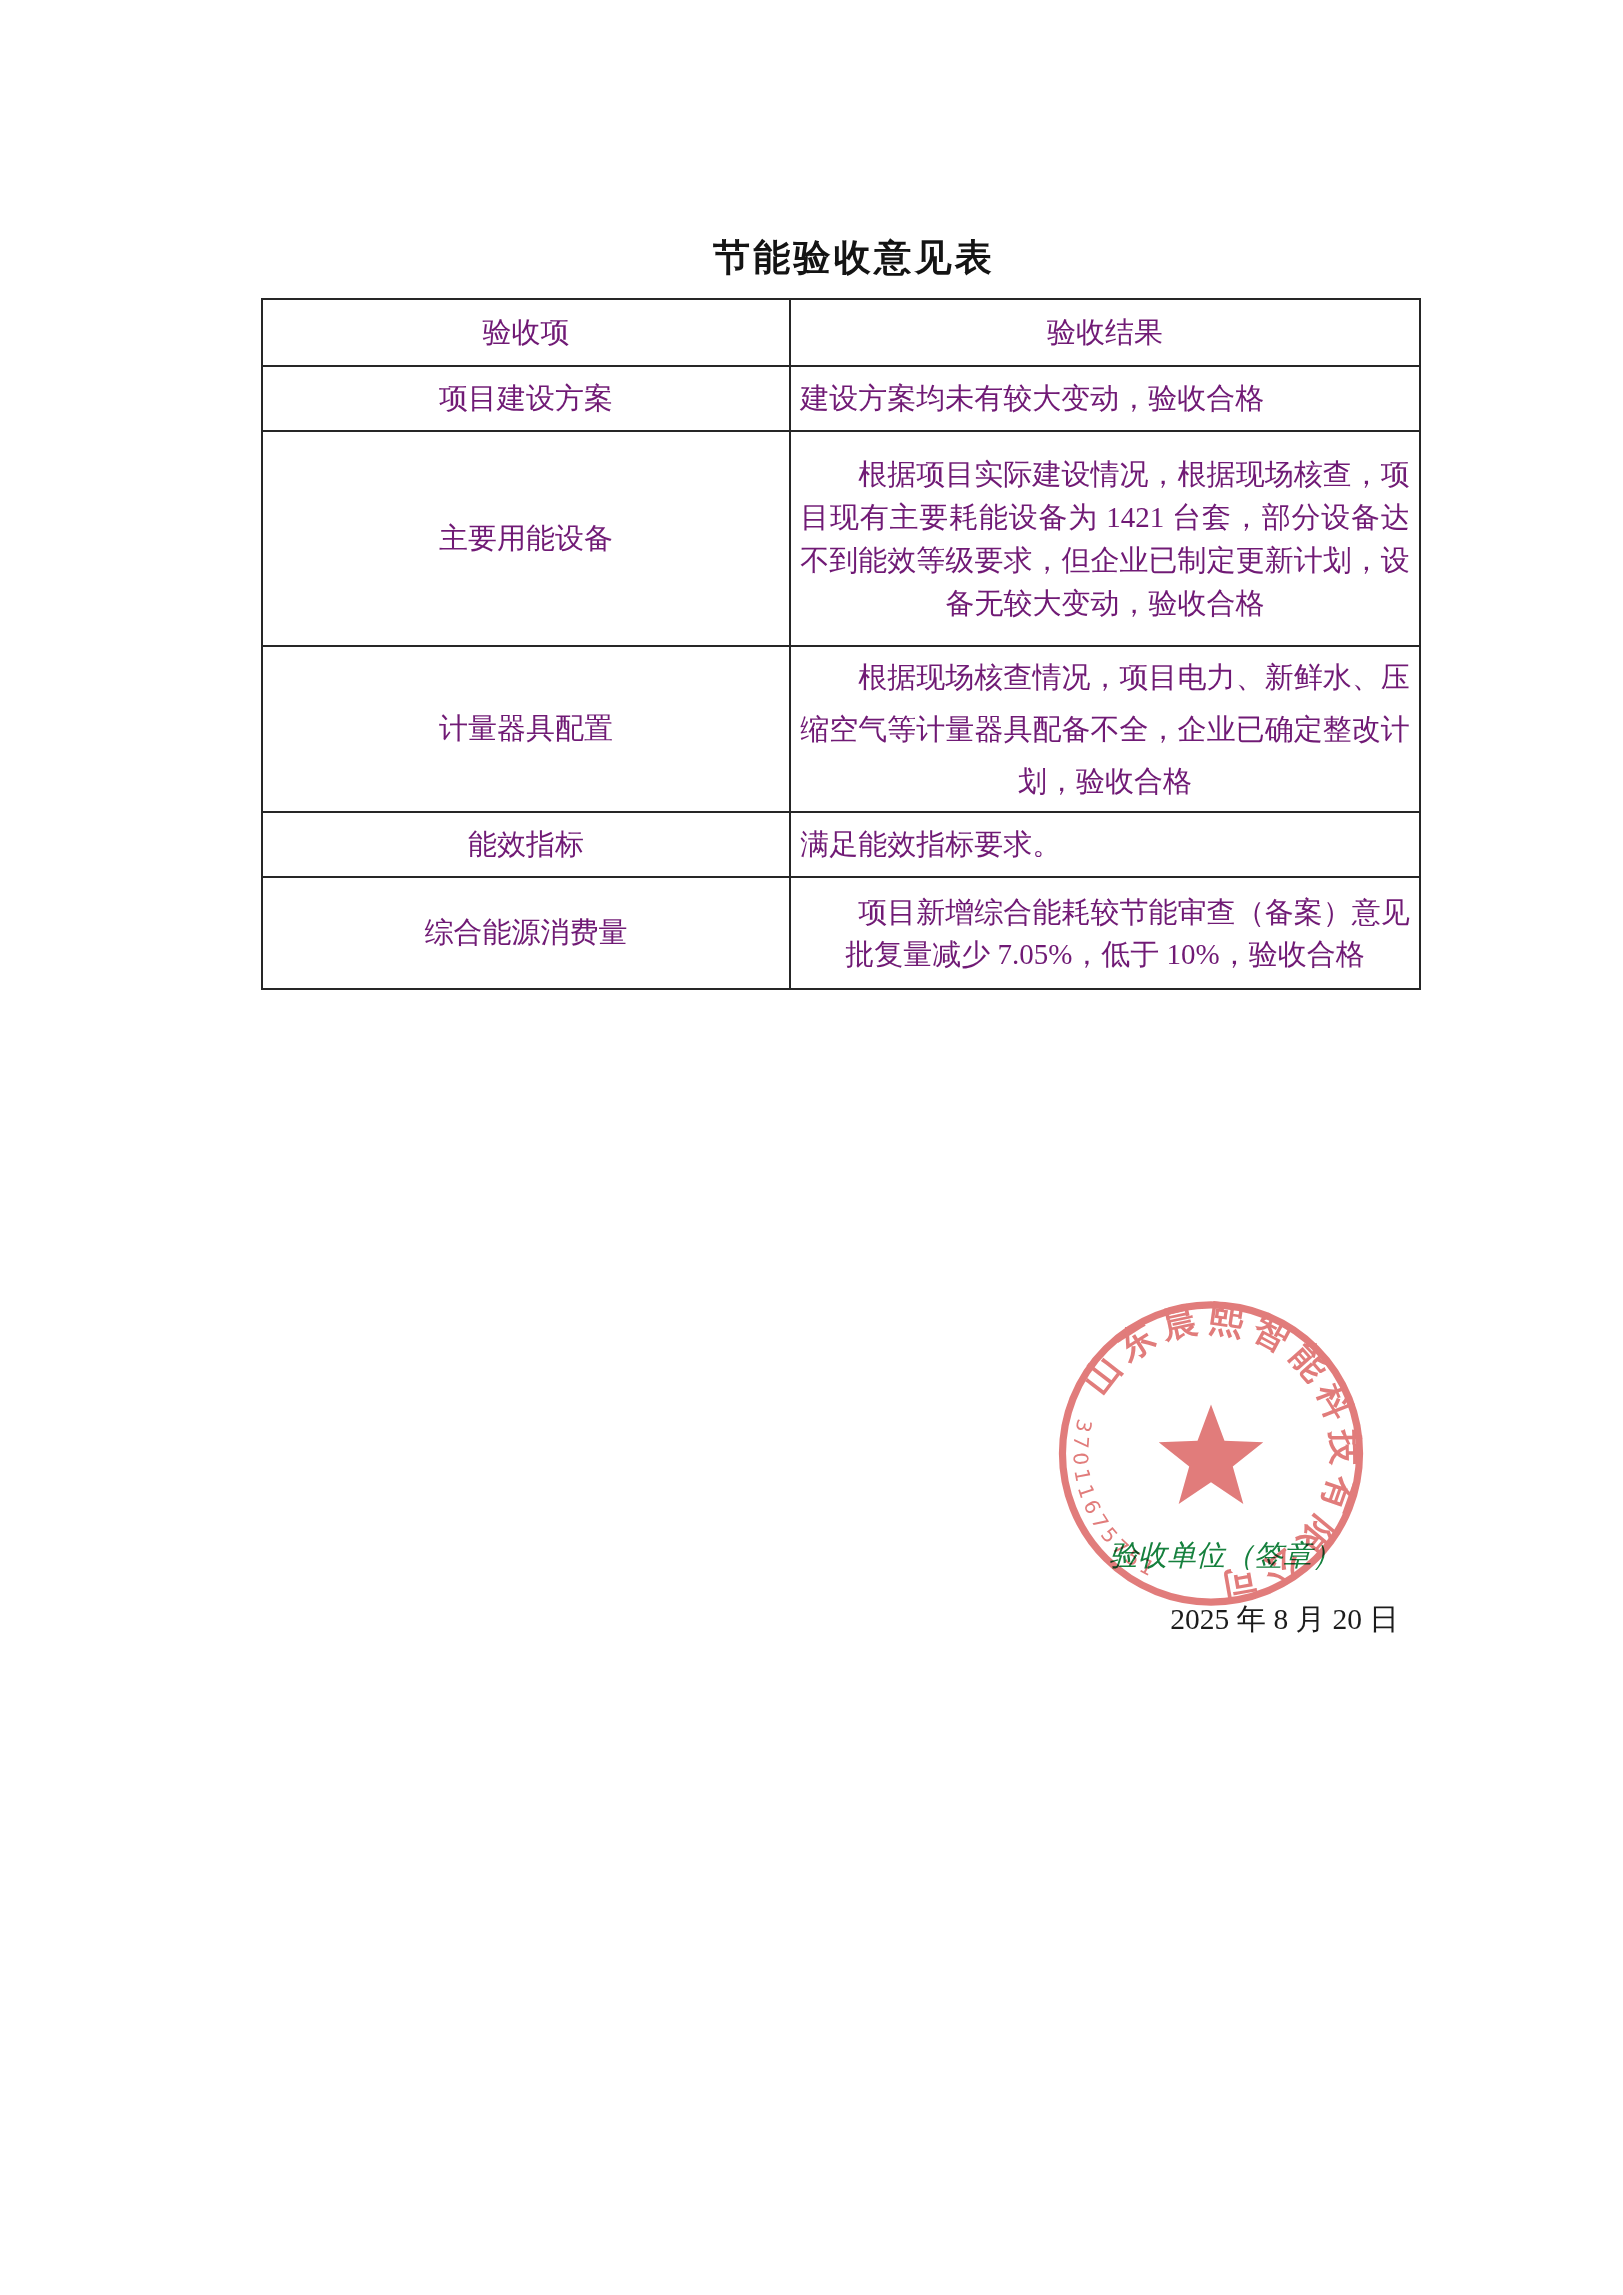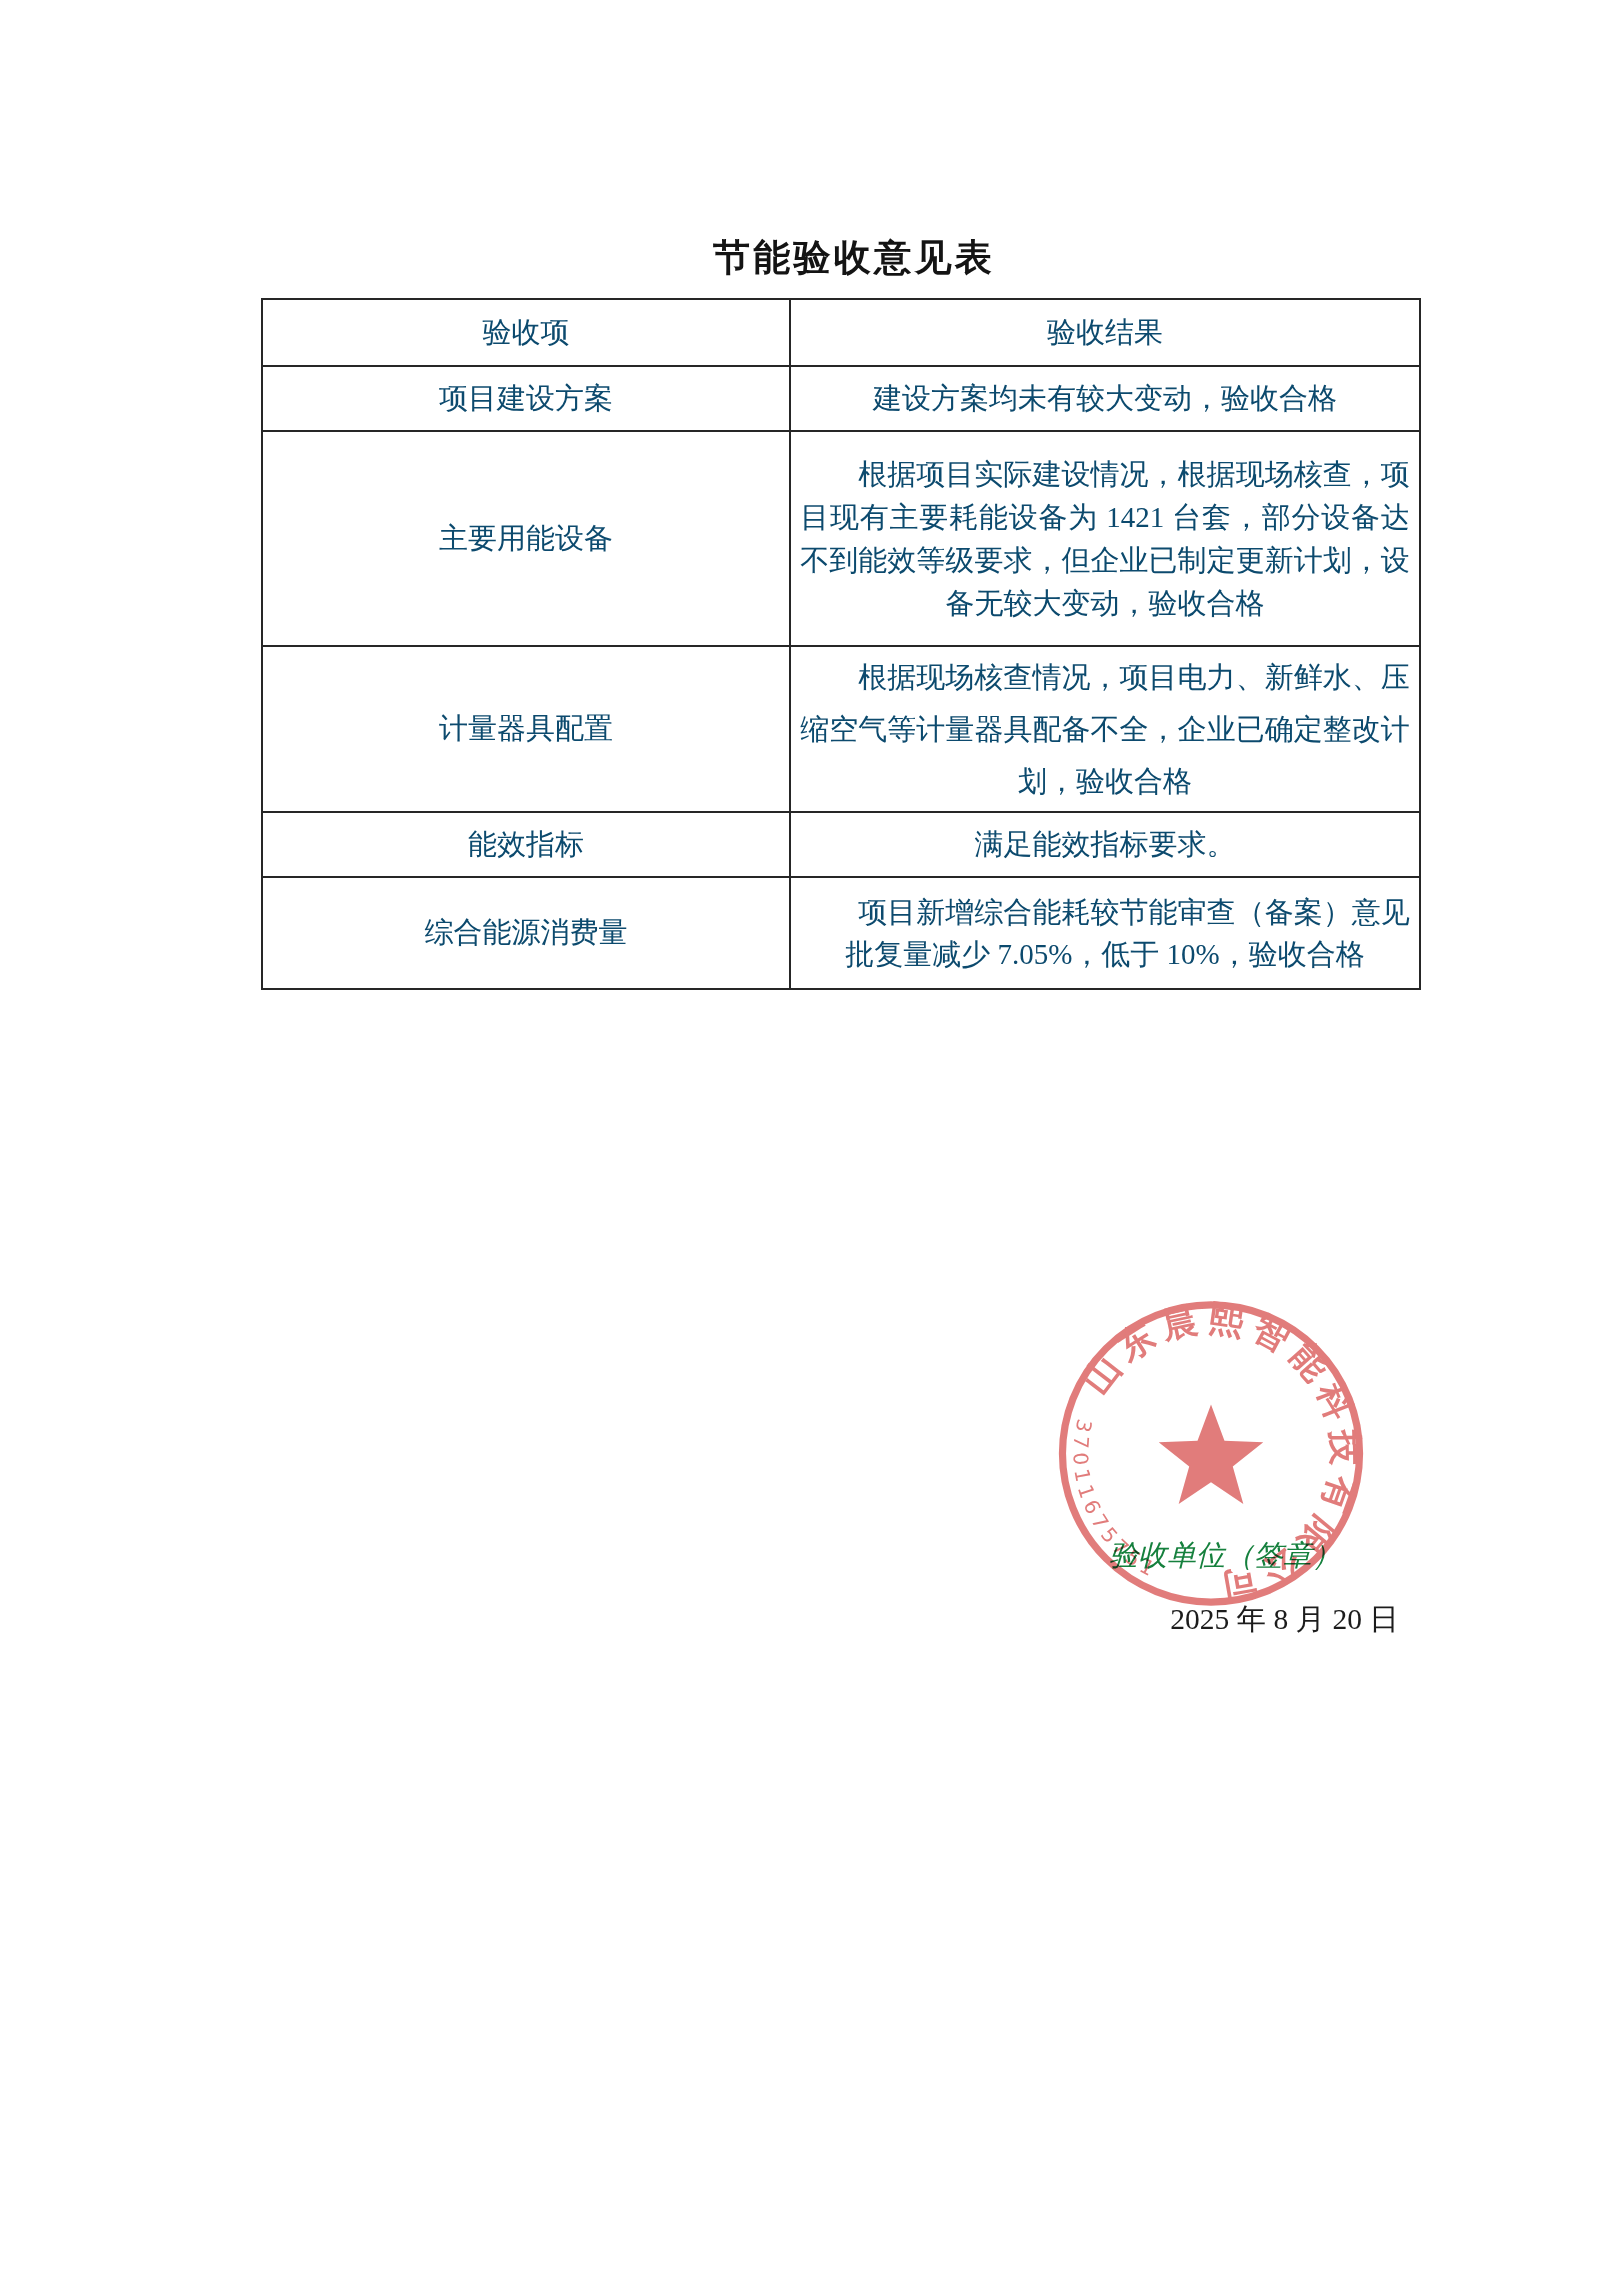--- a/index.html
+++ b/index.html
@@ -31,34 +31,34 @@
     width: 1158px;
     table-layout: fixed;
     border-collapse: collapse;
     border: 2.6px solid #262626;
   }
   table.accept-table td, table.accept-table th {
     border: 2px solid #262626;
     padding: 0 9.2px;
     font-size: 29px;
     font-weight: 400;
-    color: #0c4a6e;
+    color: #701a75;
     overflow: hidden;
   }
   .col-item   { width: 528px; }
   .col-result { width: 630px; }
   .h-header  { height: 67px; }
   .h-single  { height: 65px; border-radius: 14px; }
   .h-r2      { height: 215px; }
   .h-r3      { height: 62px; }
   .h-r4      { height: 166px; }
   .h-r6      { height: 112px; }
   .h-opinion { height: 587px; }
   .cell-center { text-align: center; vertical-align: middle; }
-  .result-single { text-align: center; vertical-align: middle; }
+  .result-single { text-align: left; vertical-align: middle; }
   .result-multi {
     text-align: justify;
     text-align-last: center;
     text-indent: 2em;
     vertical-align: middle;
   }
   .lh66 { line-height: 43px; }
   .lh80 { line-height: 52px; }
   .lh78 { line-height: 42px; }
   td.opinion-cell {

